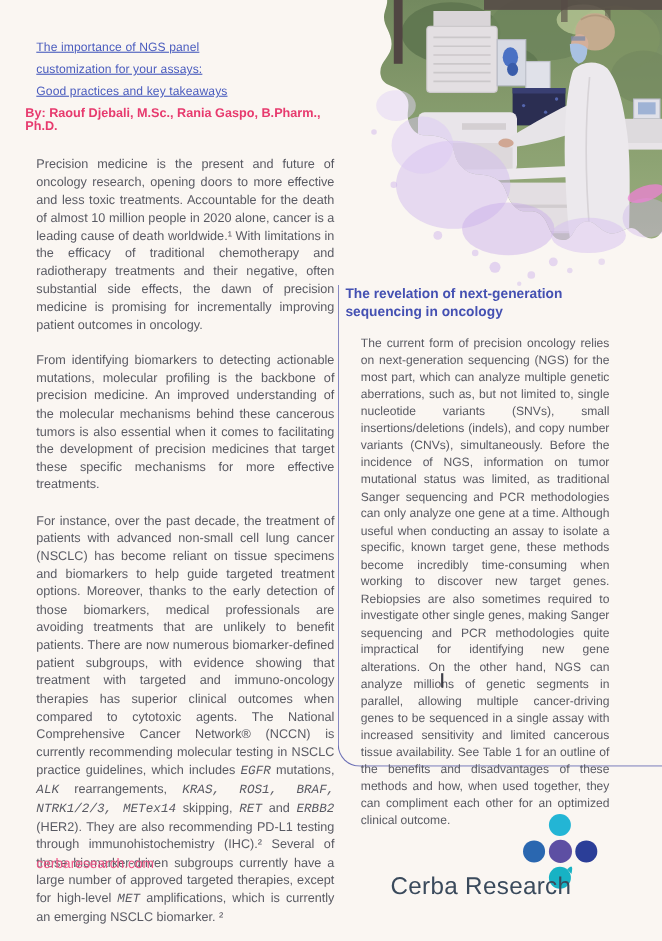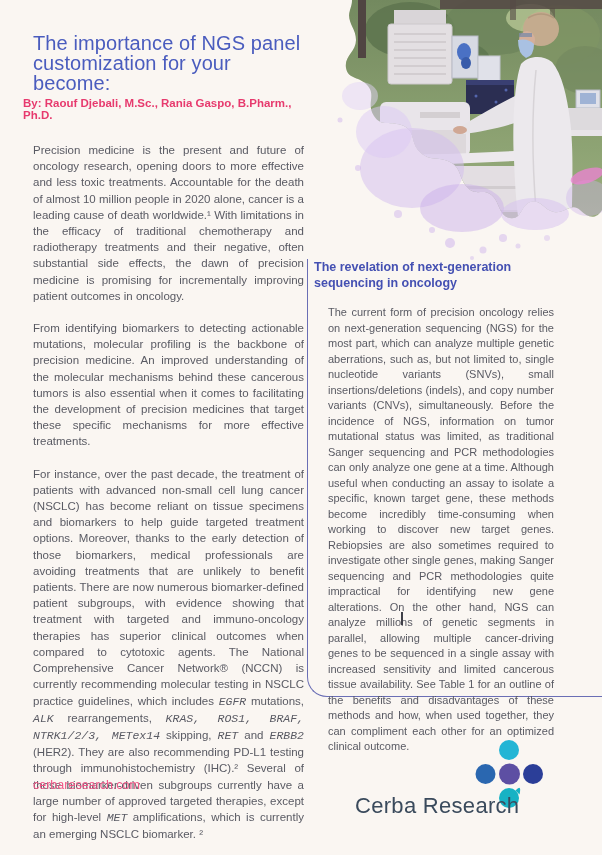--- a/index.html
+++ b/index.html
@@ -4,22 +4,22 @@
 <style>
   html,body{margin:0;padding:0;background:#faf6f2;}
   .page{
     position:relative;width:602px;height:855px;overflow:hidden;
     background:var(--page-bg,#faf6f2);
     font-family:"Liberation Sans",sans-serif;
   }
   
   .title{
     position:absolute;left:33px;top:33px;width:280px;
-    font-size:20px;line-height:20px;font-weight:500;
-    color:var(--title-blue,#4a5cbe);letter-spacing:.1px;
+    font-size:11px;line-height:20px;font-weight:500;
+    color:var(--title-blue,#4a5cbe);letter-spacing:.1px;text-decoration:underline;
   }
   .title span{display:block;}
   .byline{
     position:absolute;left:23px;top:97px;width:300px;
     font-size:11.5px;font-weight:bold;
     color:var(--byline-pink,#e73a6e);
   }
   
   .col-left{
     position:absolute;left:33px;top:126px;width:271px;
@@ -182,21 +182,22 @@
       <circle cx="218" cy="246" r="2.5" opacity=".45"></circle>
       <circle cx="172" cy="258" r="2" opacity=".45"></circle>
       <circle cx="247" cy="238" r="3" opacity=".4"></circle>
       <circle cx="58" cy="168" r="3" opacity=".5"></circle>
       <circle cx="40" cy="120" r="2.5" opacity=".5"></circle>
     </g>
   </svg>
 
   <h1 class="title" style="margin:0;font-weight:500;">
     <span>The importance of NGS panel</span>
-    <span>customization for your become:</span>
+    <span>customization for your assays:</span>
+    <span>Good practices and key takeaways</span>
   </h1>
   <div class="byline">By: Raouf Djebali, M.Sc., Rania Gaspo, B.Pharm., Ph.D.</div>
 
   <div class="col-left">
     <p>Precision medicine is the present and future of oncology research, opening doors to more effective and less toxic treatments. Accountable for the death of almost 10 million people in 2020 alone, cancer is a leading cause of death worldwide.¹ With limitations in the efficacy of traditional chemotherapy and radiotherapy treatments and their negative, often substantial side effects, the dawn of precision medicine is promising for incrementally improving patient outcomes in oncology.</p>
     <p>From identifying biomarkers to detecting actionable mutations, molecular profiling is the backbone of precision medicine. An improved understanding of the molecular mechanisms behind these cancerous tumors is also essential when it comes to facilitating the development of precision medicines that target these specific mechanisms for more effective treatments.</p>
     <p><span>For instance, over the past decade, the treatment of patients with advanced non-small cell lung cancer (NSCLC) has become reliant on tissue specimens and biomarkers to help guide targeted treatment options. Moreover, thanks to the early detection of those biomarkers, medical professionals are avoiding treatments that are unlikely to benefit patients. There are now numerous biomarker-defined patient subgroups, with evidence showing that treatment with targeted and immuno-oncology therapies has superior clinical outcomes when compared to cytotoxic agents. The National Comprehensive Cancer Network® (NCCN) is currently recommending molecular testing in NSCLC practice guidelines, which includes </span><i>EGFR</i><span> mutations, </span><i>ALK</i><span> rearrangements, </span><i>KRAS, ROS1, BRAF, NTRK1/2/3, METex14</i><span> skipping, </span><i>RET</i><span> and </span><i>ERBB2</i><span> (HER2). They are also recommending PD-L1 testing through immunohistochemistry (IHC).² Several of those biomarker-driven subgroups currently have a large number of approved targeted therapies, except for high-level </span><i>MET</i><span> amplifications, which is currently an emerging NSCLC biomarker. ²</span></p>
   </div>
 
   <div class="divider"></div>

